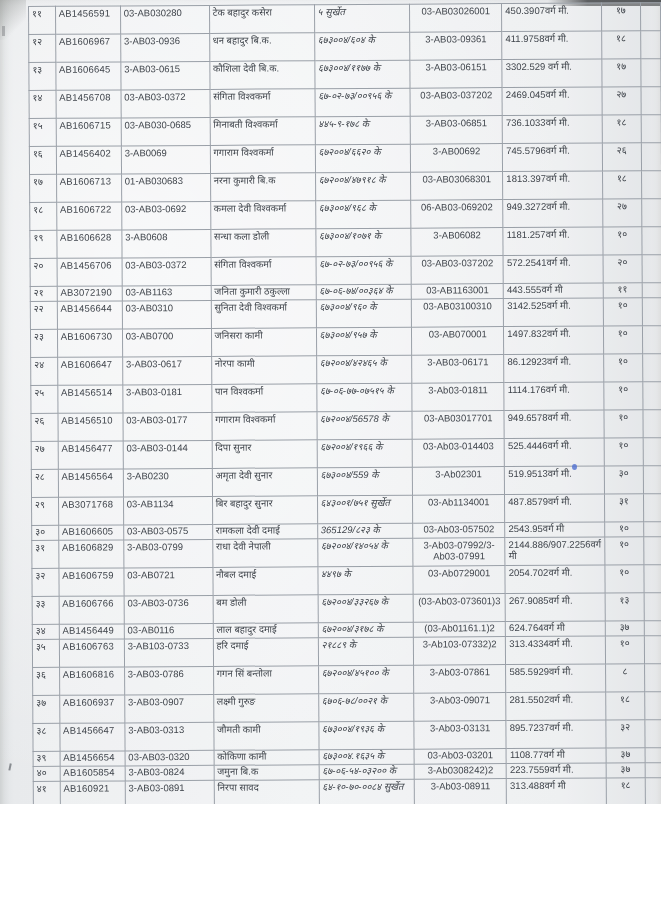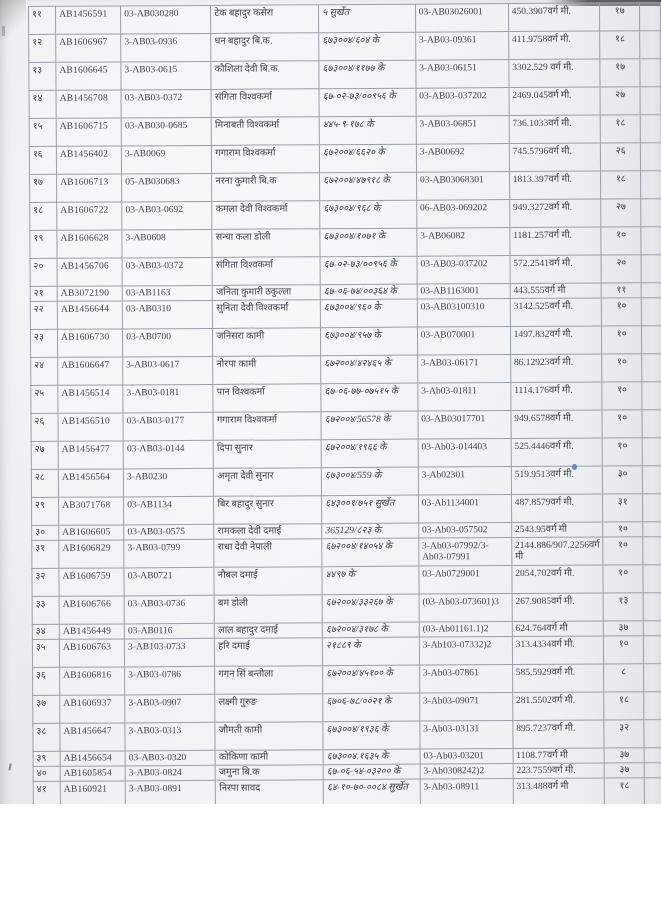--- a/index.html
+++ b/index.html
@@ -1,21 +1,21 @@
 <!DOCTYPE html>
 <html style="--paper: #e8eaec; --line: #9aa0a8; --print: #3f444b; --hand: #6f7468; --stamp: #6a6ec0; --sig: #3c4166; --bed: #b7bcb2;"><head>
 <meta charset="utf-8">
 <style>
   :root{
     --paper:#e8eaec; --line:#9aa0a8; --print:#3f444b; --hand:#6f7468;
     --stamp:#6a6ec0; --sig:#3c4166; --bed:#b7bcb2;
   }
   html,body{margin:0;padding:0;}
   body{font-family:"Liberation Sans","DejaVu Sans",sans-serif;}
-  .stage{position:relative;width:661px;height:804px;overflow:hidden;background:var(--bed);font-family:Liberation Serif, serif;}
+  .stage{position:relative;width:661px;height:804px;overflow:hidden;background:var(--bed);}
   .paper{
     position:absolute;left:0;top:0;width:661px;height:896px;
     background:
       radial-gradient(ellipse at 20% 30%, rgba(255,255,255,.55), rgba(255,255,255,0) 60%),
       linear-gradient(90deg, #dfe2e4 0px, var(--paper) 14px, #eef0f2 300px, #e9ebed 560px, #dcdfe2 645px, #e4e6e8 661px),
       var(--paper);
     box-shadow:inset 0 -4px 8px rgba(90,95,85,.25);
   }
   .top-shadow{position:absolute;left:548px;top:0;width:113px;height:6px;
     background:linear-gradient(90deg, rgba(80,82,84,0) 0%, rgba(70,72,74,.85) 35%, #55585a 100%);}
@@ -30,21 +30,21 @@
     vertical-align:top;padding:2px 3px 1px 3px;
     font-size:9.5px;line-height:1.12;color:var(--print);
     overflow:hidden;white-space:normal;word-wrap:break-word;height:24px;
   }
   tr.compact td{height:11px;padding-top:1px;padding-bottom:2px;}
   td.c-sn{font-size:8.5px;color:#5c6158;text-align:left;padding-left:5px;}
   td.c-reg{font-size:10px;letter-spacing:.2px;color:#42474d;}
   td.c-cert{font-size:9.5px;color:#464b51;}
   td.c-name{font-size:8.5px;color:#4c5048;}
   td.c-ref{font-size:7.5px;color:var(--hand);font-style:italic;margin-left:43px;}
-  td.c-parcel{font-size:9.5px;color:#44494f;}
+  td.c-parcel{font-size:9.5px;color:#44494f;text-align:center;}
   td.c-area{font-size:9.5px;color:#34383e;}
   td.c-cnt{font-size:8.5px;color:#5c6158;text-align:center;}
   td.c-blank{background:transparent;}
   .sig-block{position:absolute;left:338px;top:798px;width:260px;height:105px;}
   .stamp{
     position:absolute;left:104px;top:40px;width:138px;height:46px;
     border:2px solid rgba(106,110,192,.55);transform:rotate(-2.5deg);
     color:var(--stamp);text-align:center;font-weight:bold;
     display:flex;flex-direction:column;justify-content:center;gap:1px;
     background:rgba(140,145,210,.06);
@@ -147,21 +147,21 @@
       <td class="c-name">गगाराम विश्वकर्मा</td>
       <td class="c-ref">६७२००४/६६२० के</td>
       <td class="c-parcel">3-AB00692</td>
       <td class="c-area">745.5796वर्ग मी.</td>
       <td class="c-cnt">२६</td>
       <td class="c-blank"></td>
     </tr>
           <tr>
       <td class="c-sn">१७</td>
       <td class="c-reg">AB1606713</td>
-      <td class="c-cert">05-AB030683</td>
+      <td class="c-cert">01-AB030683</td>
       <td class="c-name">नरना कुमारी बि.क</td>
       <td class="c-ref">६७२००४/४७९१८ के</td>
       <td class="c-parcel">03-AB03068301</td>
       <td class="c-area">1813.397वर्ग मी.</td>
       <td class="c-cnt">१८</td>
       <td class="c-blank"></td>
     </tr>
           <tr>
       <td class="c-sn">१८</td>
       <td class="c-reg">AB1606722</td>

